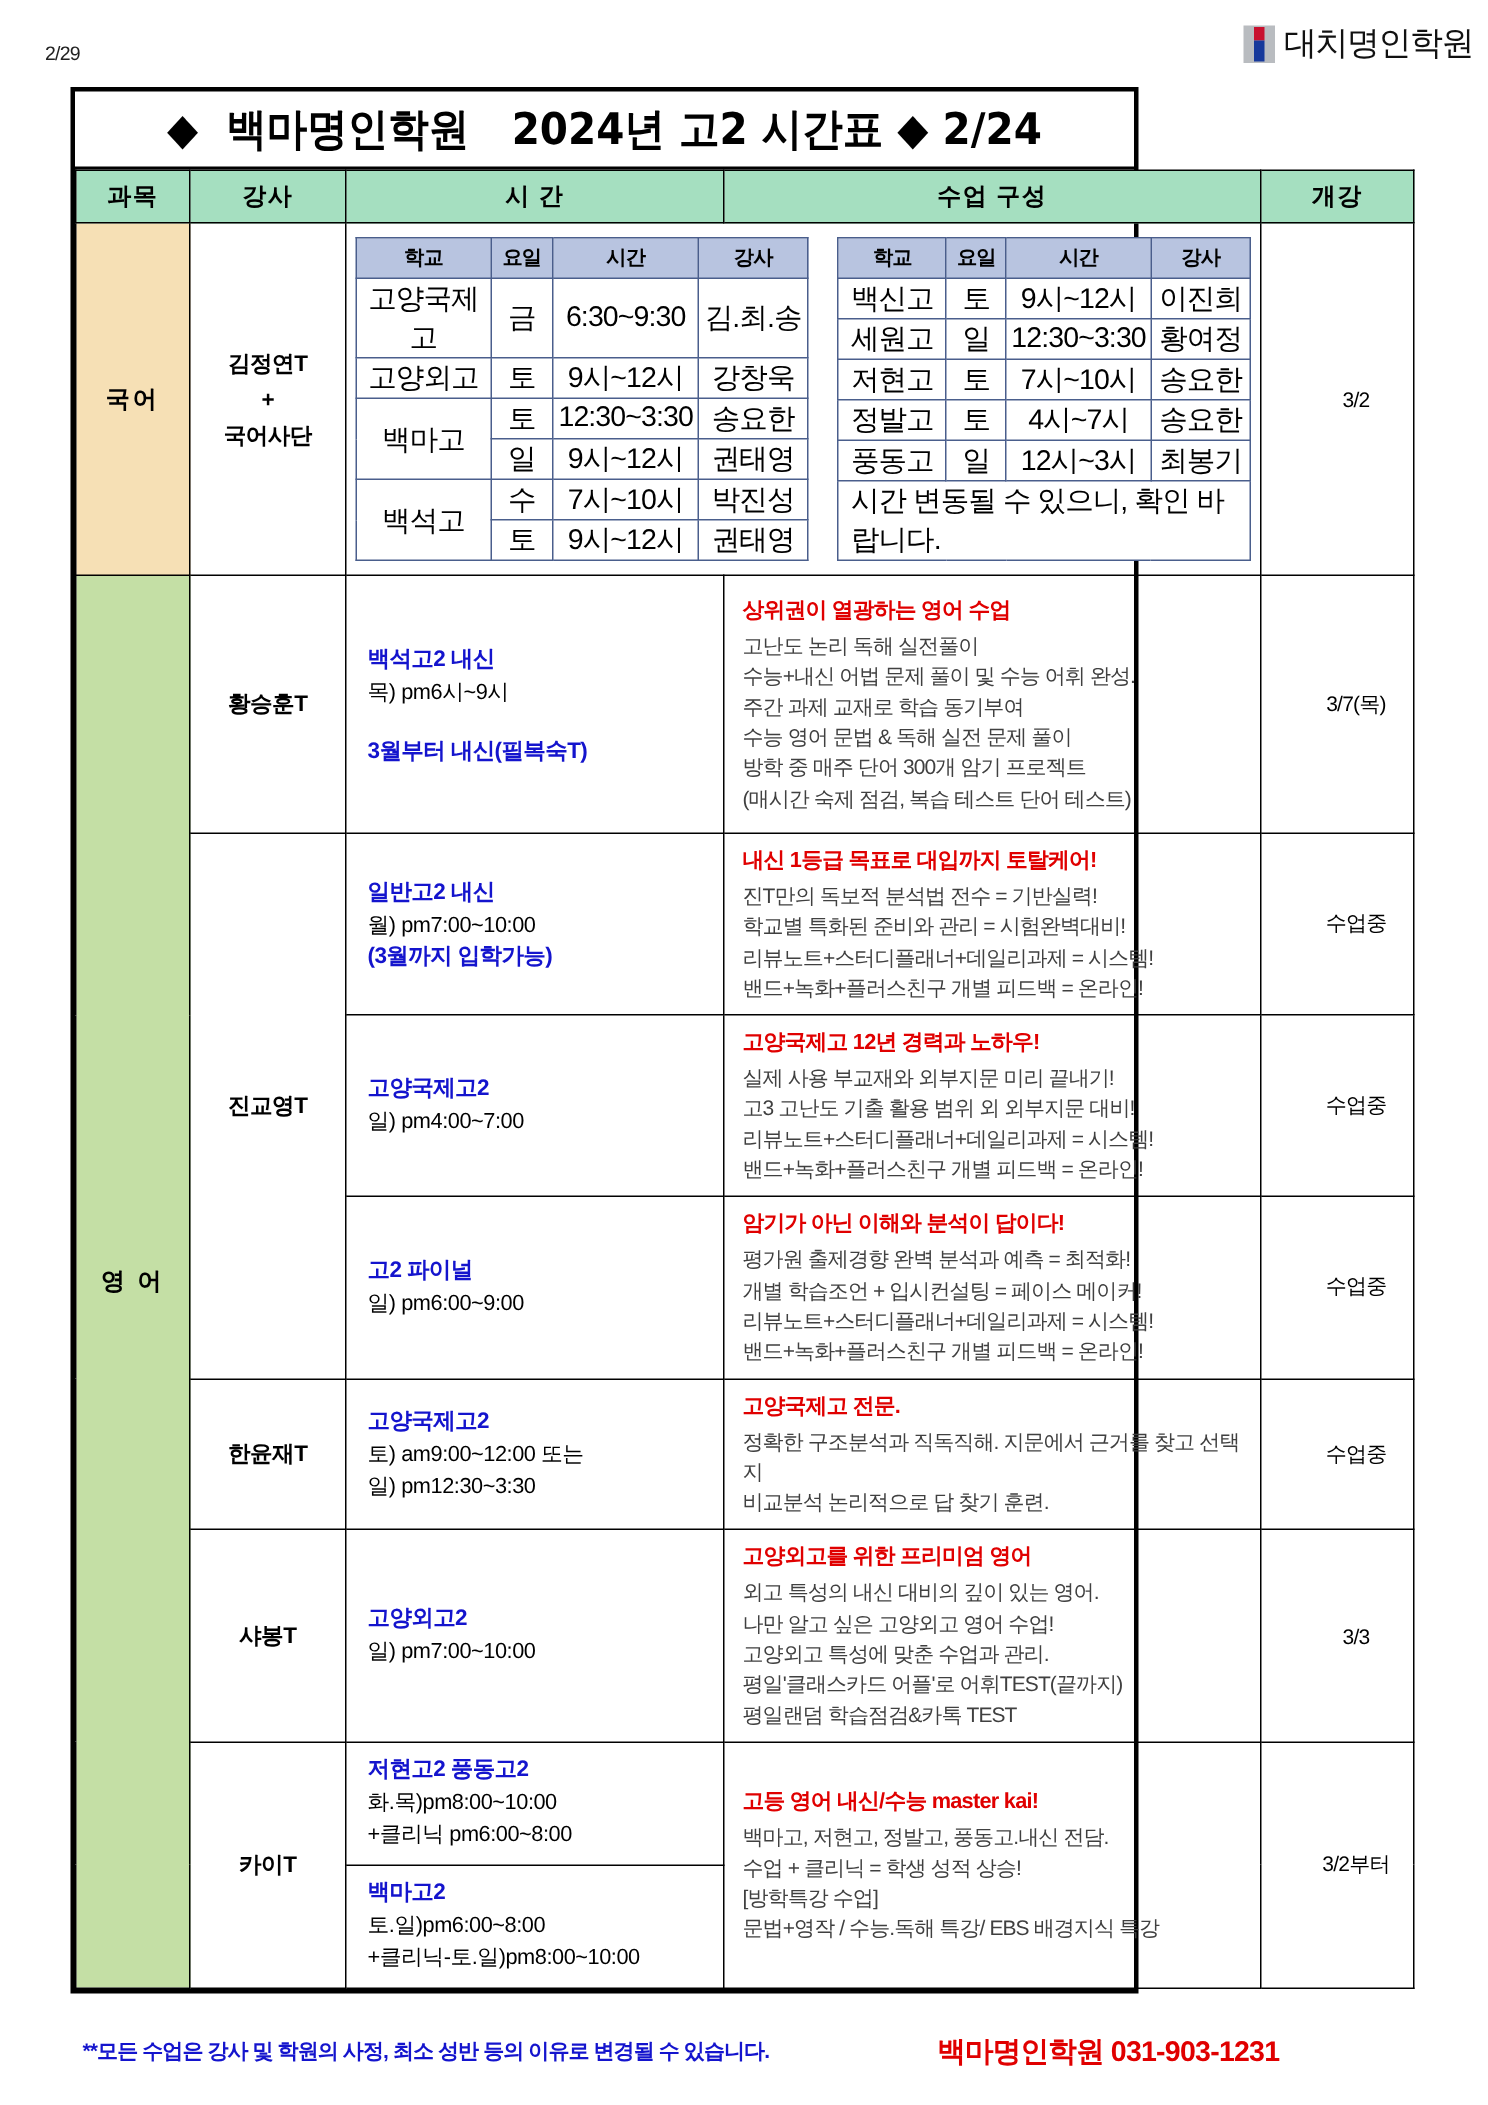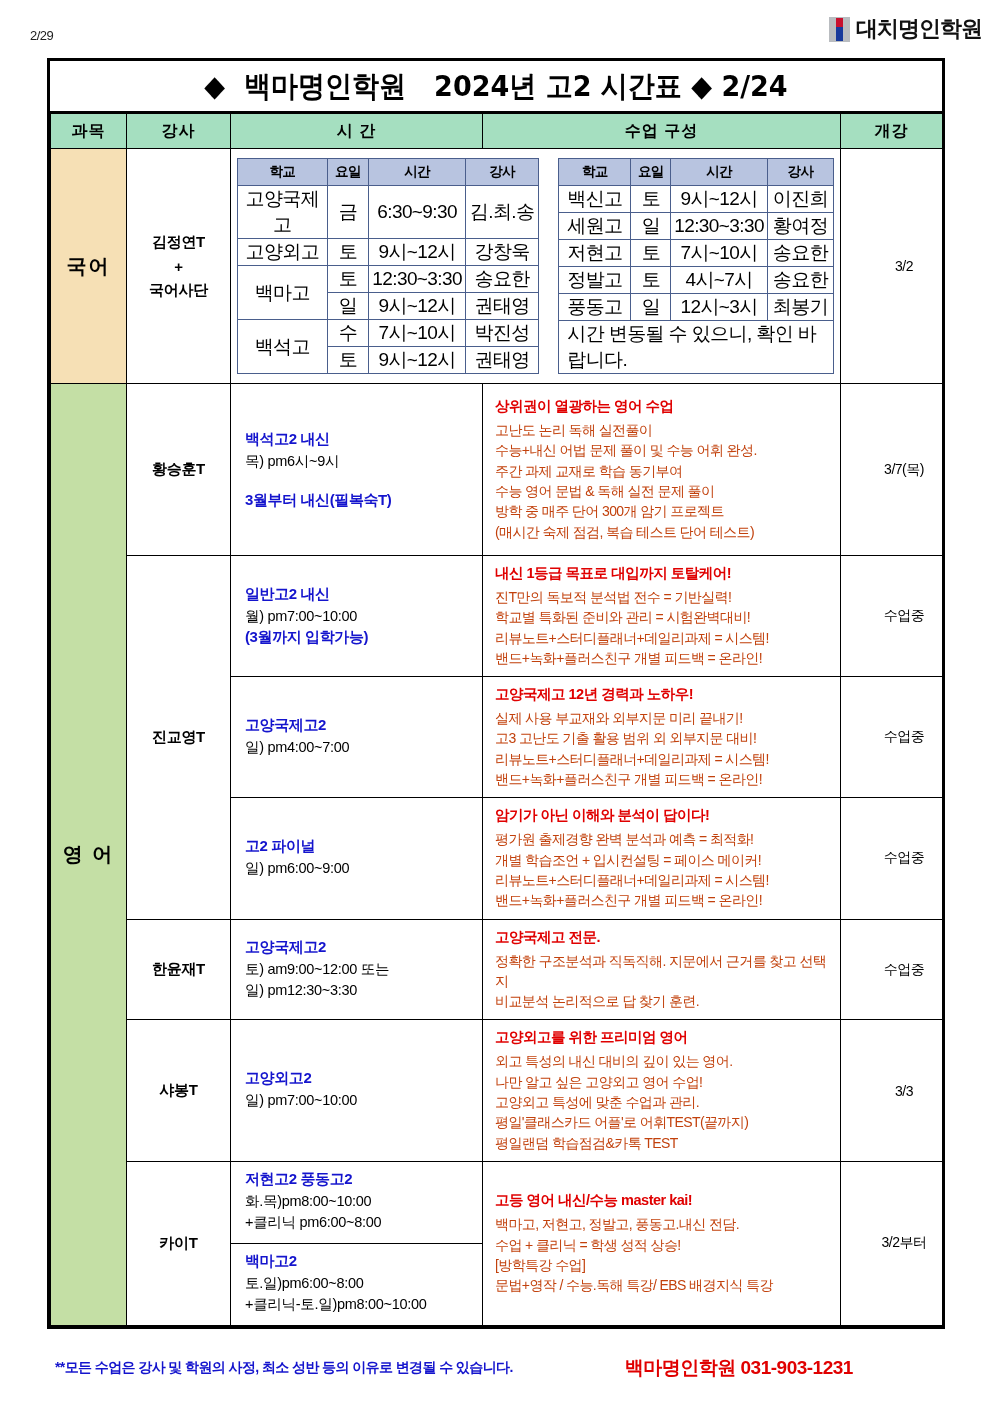--- a/index.html
+++ b/index.html
@@ -47,30 +47,30 @@
     background: #c8102e;
   }
   .logo-mark .bar-blue {
     position: absolute;
     left: 7px; top: 10px;
     width: 7px; height: 14px;
     background: #17399b;
   }
   .logo-text {
     font-size: 22px;
-    font-weight: bold;
+    font-weight: normal;
     letter-spacing: -1px;
     color: #111;
   }
 
   
   .frame {
     position: absolute;
     left: 47px; top: 58px;
-    width: 898px;
+    width: 712px;
     border: 3px solid #000;
     background: #fff;
   }
 
   .title-band {
     height: 52px;
     border-bottom: 2px solid #000;
     display: flex;
     align-items: center;
     justify-content: center;
@@ -104,21 +104,21 @@
   }
   .col-subject { width: 76px; }
   .col-teacher { width: 104px; }
   .col-time    { width: 252px; }
   .col-detail  { width: 358px; }
   .col-start   { width: 102px; }
 
   
   td.subject {
     text-align: center;
-    font-size: 20px;
+    font-size: 16px;
     font-weight: bold;
     letter-spacing: 2px;
   }
   td.subject.kor { background: #f6e0b5; }
   td.subject.eng { background: #c4dfa5; }
 
   td.teacher {
     text-align: center;
     font-size: 15px;
     font-weight: bold;
@@ -205,21 +205,21 @@
   }
   .d-head {
     color: #e00000;
     font-weight: bold;
     font-size: 14.5px;
     letter-spacing: -0.5px;
     margin-bottom: 4px;
   }
   .d-line {
     font-size: 14px;
-    color: #c2410c;
+    color: #404040;
     letter-spacing: -0.6px;
     line-height: 1.45;
   }
 
   
   .footer {
     position: absolute;
     left: 47px; right: 47px;
     top: 1355px;
     display: flex;

